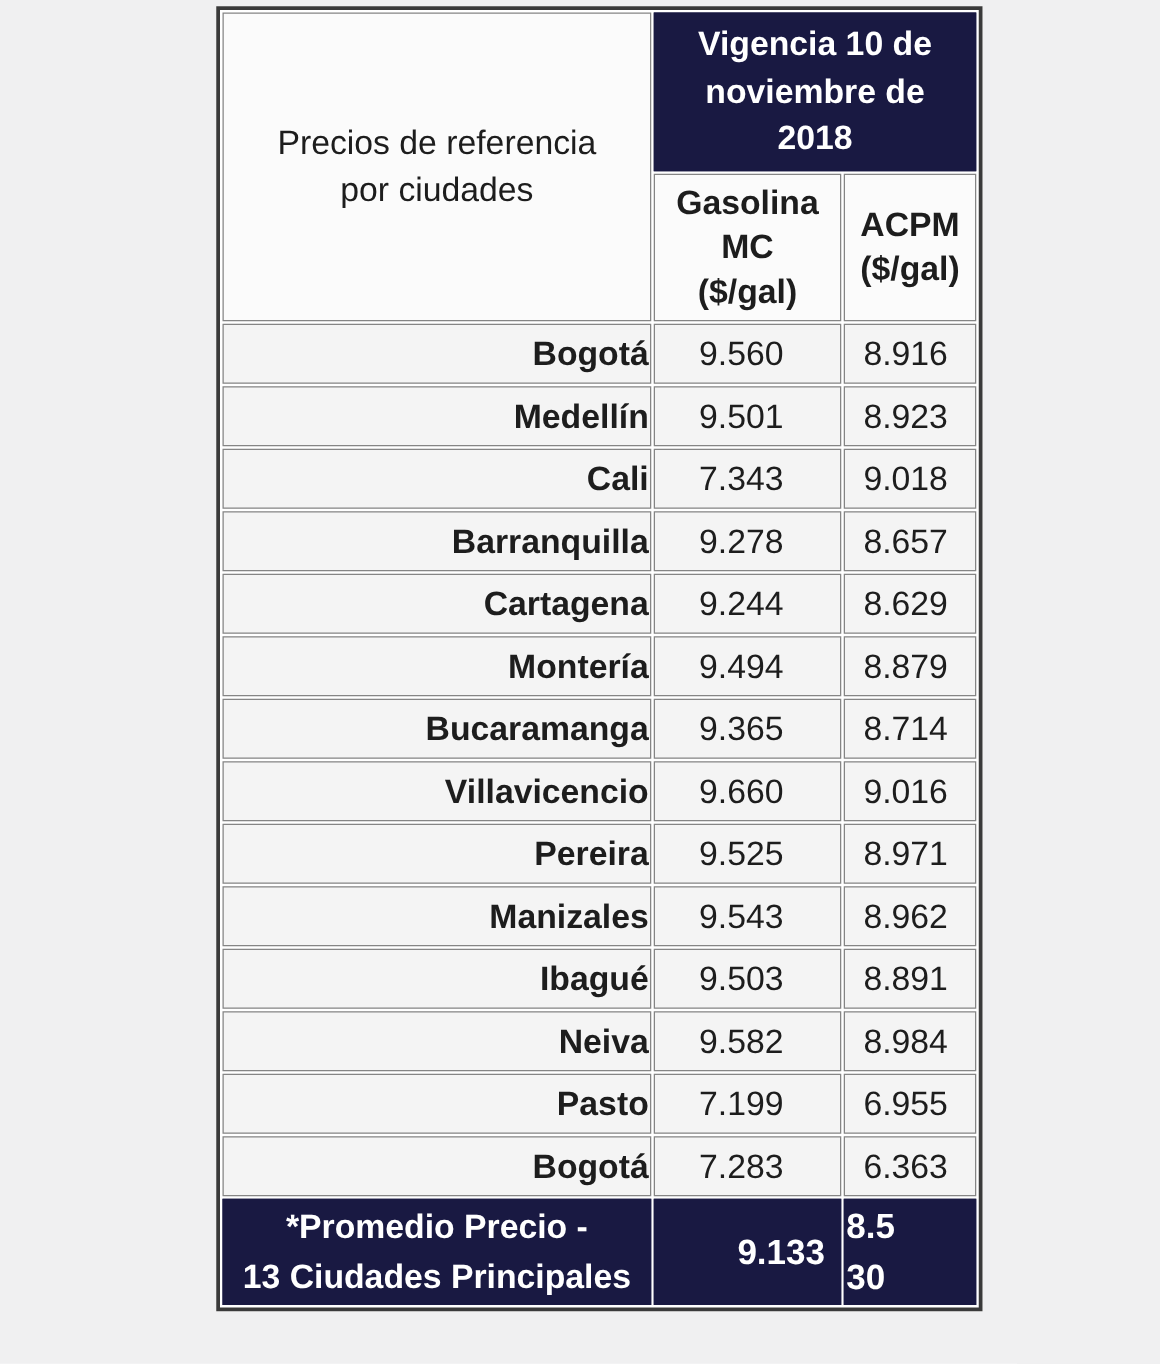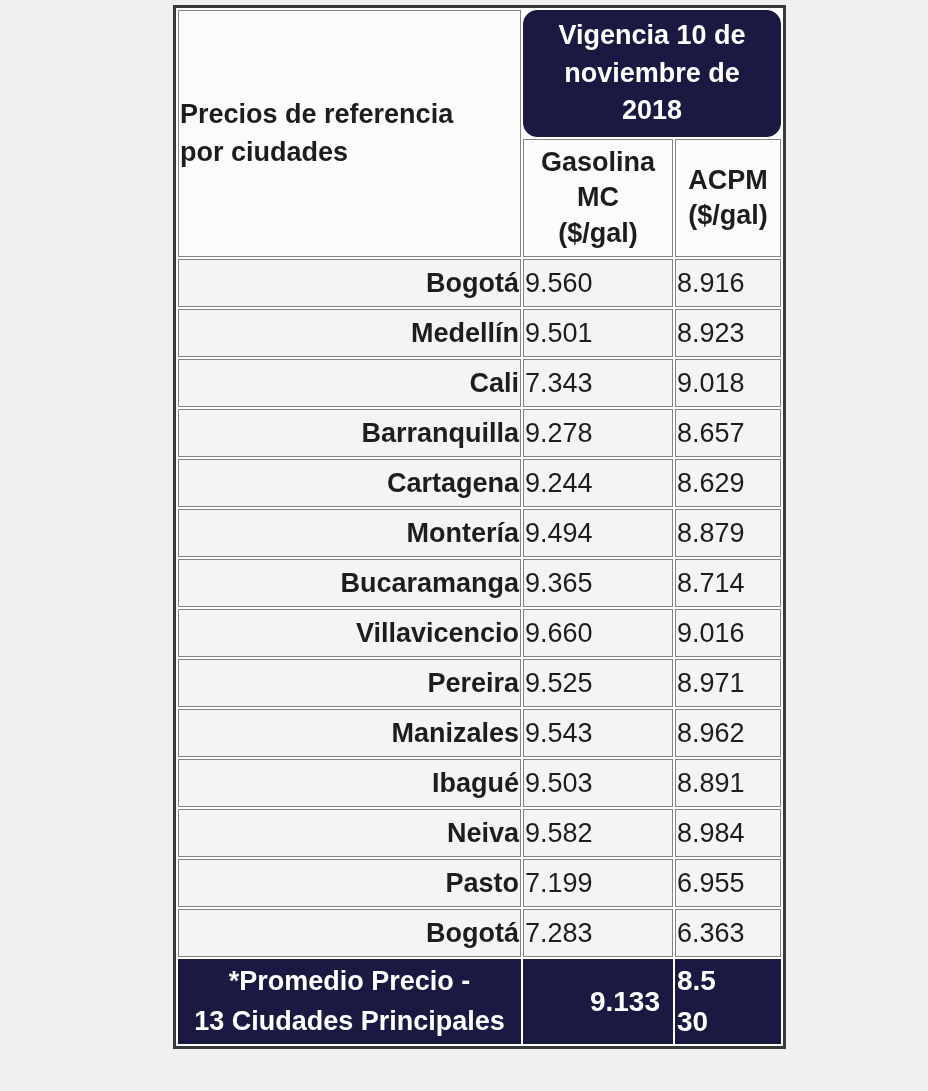--- a/index.html
+++ b/index.html
@@ -29,39 +29,38 @@
     border: 1px solid var(--border_inner, #858585);
     color: var(--text, #1d1d1d);
     overflow: hidden;
   }
   .col-city   { width: 343px; }
   .col-gas    { width: 150px; }
   .col-acpm   { width: 106px; }
 
   td.corner-cell {
     background: var(--header_bg, #fbfbfb);
-    text-align: left;
-    vertical-align: middle;
-    font-weight: bold;
+    text-align: center;
+    vertical-align: middle;
+    font-weight: normal;
     font-size: 27px;
     line-height: 1.4;
     white-space: pre-line;
   }
   td.vigencia-cell {
     height: 127px;
     background: var(--navy, #191942);
     border-color: var(--navy, #191942);
     color: var(--text_light, #ffffff);
     font-weight: bold;
     font-size: 27px;
     line-height: 1.4;
     text-align: center;
     vertical-align: middle;
     white-space: pre-line;
-    border-radius: 14px;
   }
   td.unit-header {
     height: 118px;
     background: var(--header_bg, #fbfbfb);
     font-weight: bold;
     font-size: 27px;
     line-height: 1.3;
     text-align: center;
     vertical-align: middle;
     white-space: pre-line;
@@ -71,21 +70,21 @@
     background: var(--cell_bg, #f4f4f4);
     font-size: 27px;
     vertical-align: middle;
   }
   td.city-cell {
     text-align: right;
     padding-left: 8px;
     font-weight: bold;
   }
   td.num-cell {
-    text-align: left;
+    text-align: center;
     padding-right: 11px;
   }
   td.num-cell.acpm {
     padding-right: 8px;
   }
   tr.footer-row td {
     background: var(--navy, #191942);
     border-color: var(--navy, #191942);
     color: var(--text_light, #ffffff);
     font-weight: bold;

